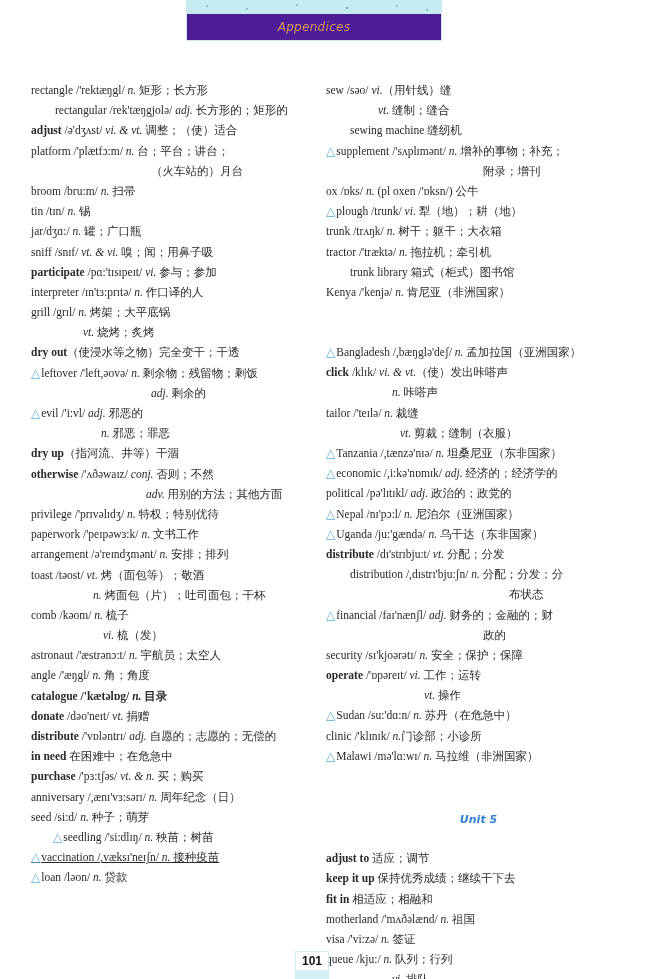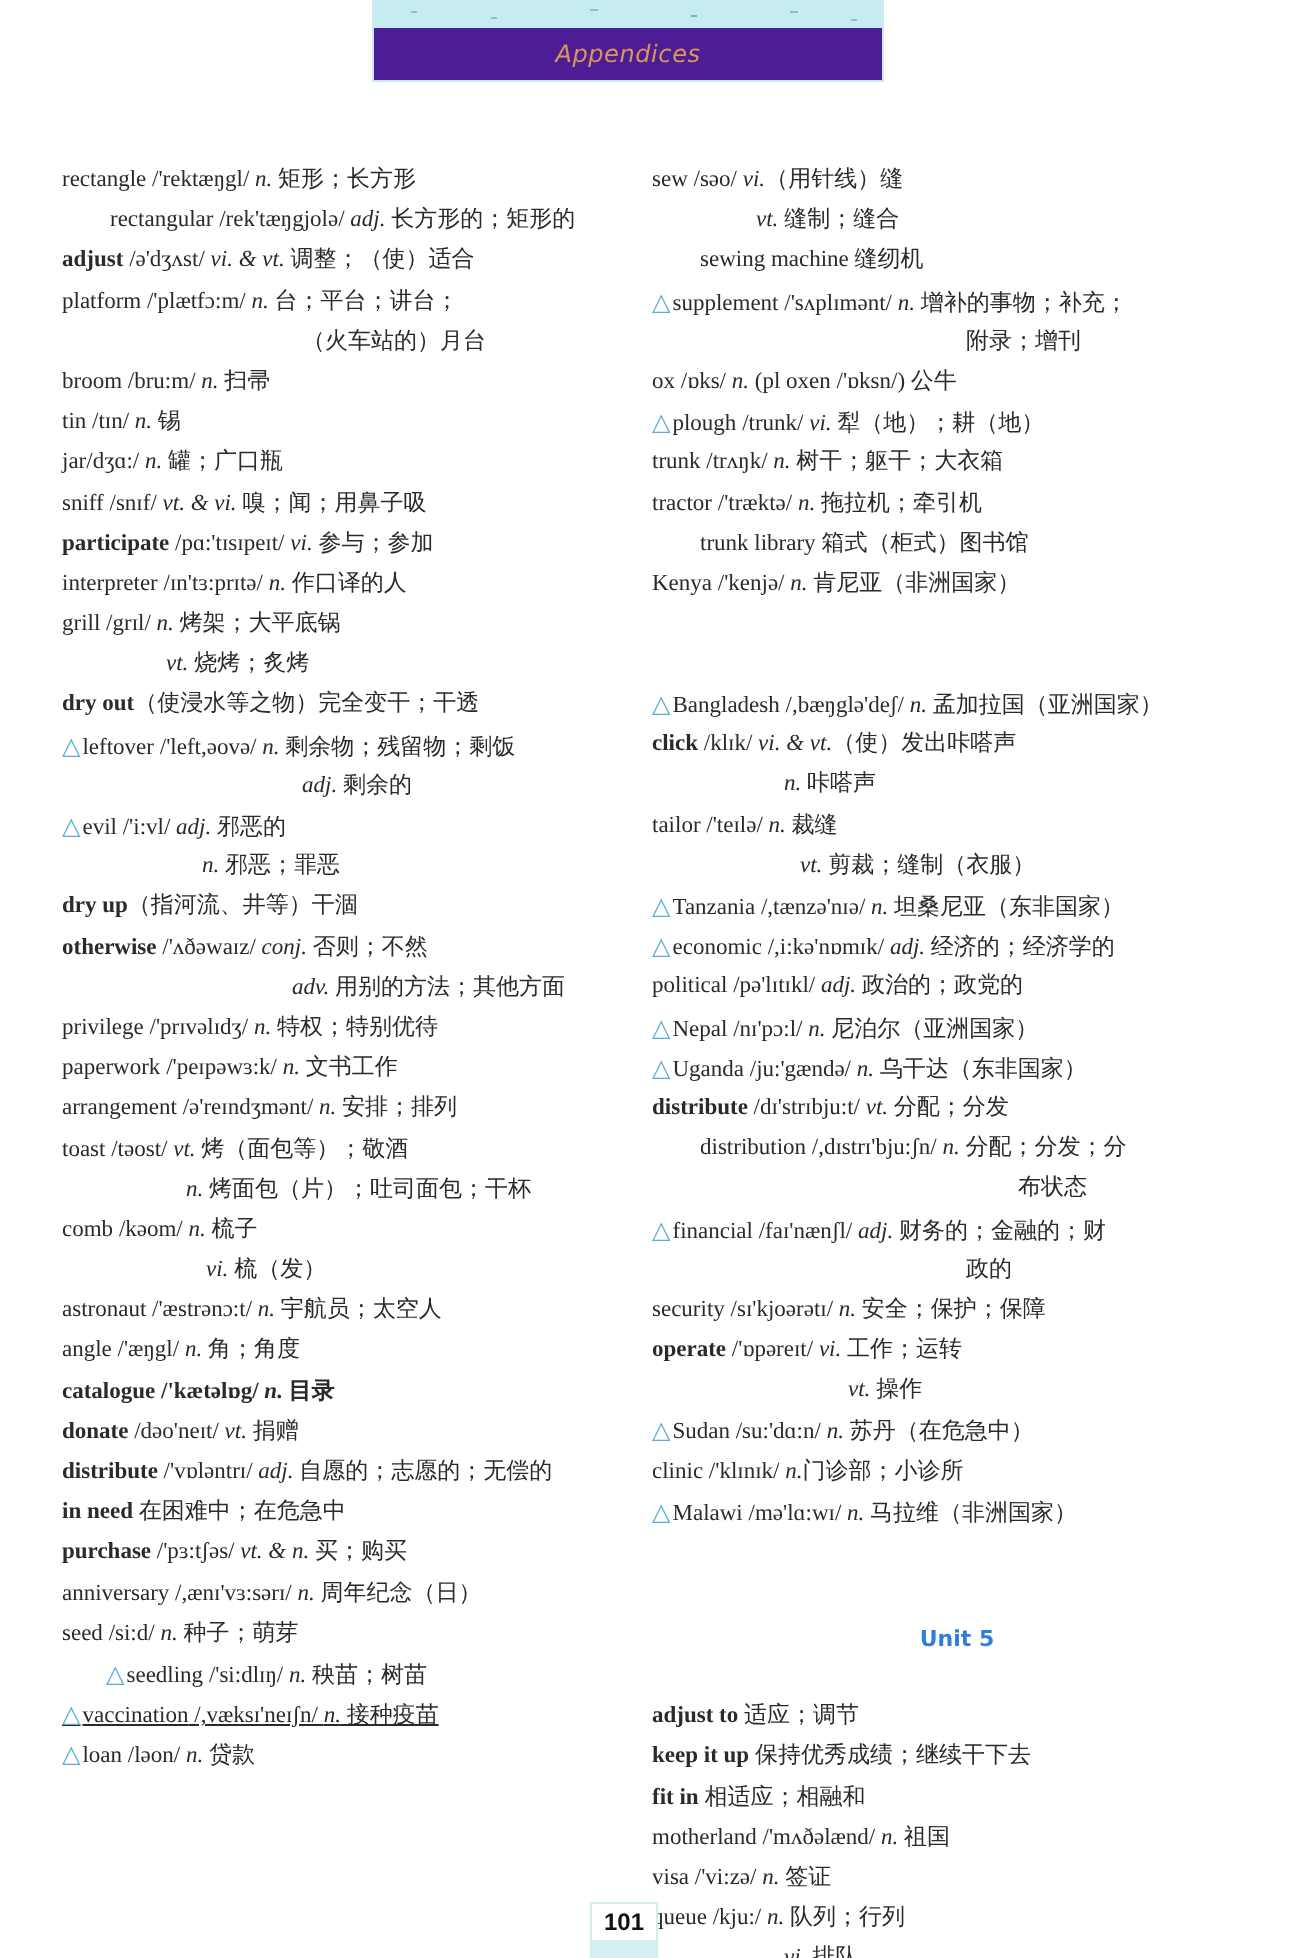--- a/index.html
+++ b/index.html
@@ -27,21 +27,21 @@
   }
   .col { position:absolute; top:80px; font-size:11.5px; }
   .col-left { left:31px; width:290px; }
   .col-right { left:326px; width:305px; }
   .line { height:20.2px; line-height:20.2px; white-space:nowrap; }
   .word { }
   .bold { font-weight:bold; }
   .pos { font-style:italic; }
   .tri { color:#5aaed8; margin-right:1px; font-size:12px; }
   .unit-heading {
-    text-align:center; font-weight:bold; color:#2e7fd6;
+    text-align:center; font-weight:bold; font-style:italic; color:#2e7fd6;
     font-family:"DejaVu Sans","Liberation Sans",sans-serif; font-size:11px;
   }
   .page-num {
     position:absolute; left:295px; top:951px; width:32px; height:28px;
     border:1px solid #d5ecef; border-bottom:none; background:#fff;
   }
   .page-num-text {
     height:18px; line-height:18px; text-align:center; font-weight:bold; font-size:12px;
     font-family:"Liberation Sans","DejaVu Sans",sans-serif; color:#111;
   }

